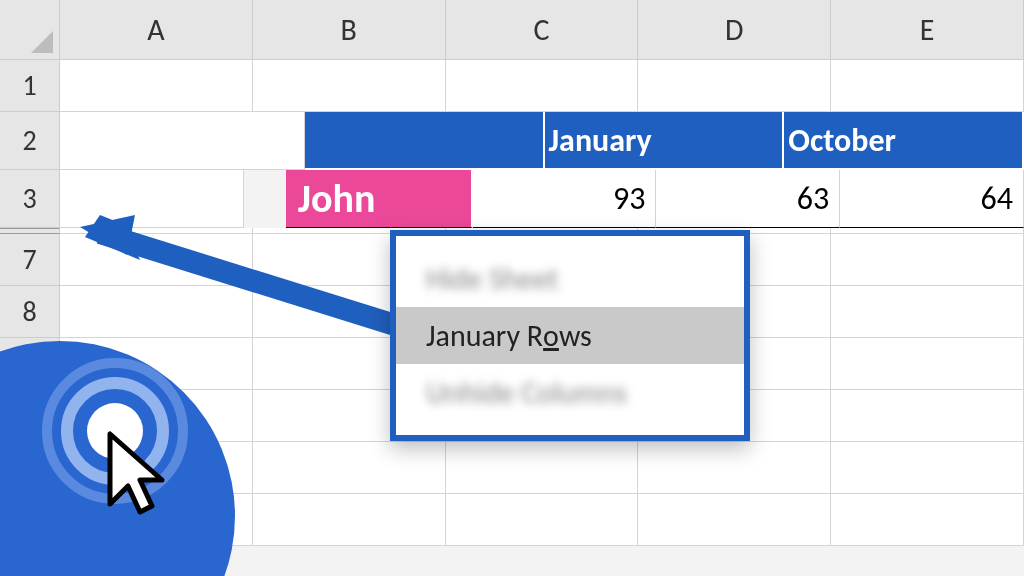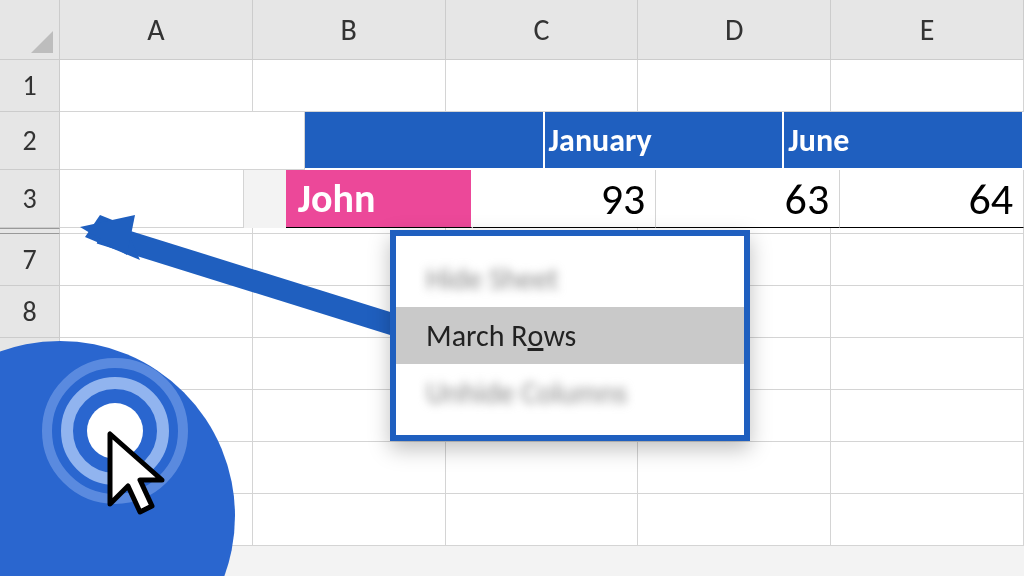--- a/index.html
+++ b/index.html
@@ -88,21 +88,21 @@
       color: #fff;
       font-weight: bold;
       border-right: 2px solid #fff;
       border-bottom: 1px solid #000;
       padding-left: 12px;
       font-size: 40px;
       margin-left: 42px;
     }
     .data-cell {
       border-bottom: 1px solid #000;
-      font-size: 44px;
+      font-size: 32px;
       text-align: right;
     }
     .hidden-marker {
       display: flex;
       height: 6px;
     }
     .hidden-marker .row-h {
       height: 6px;
       border-top: 1px solid #999;
       border-bottom: 1px solid #999;
@@ -185,21 +185,21 @@
       <div class="cell"></div>
       <div class="cell"></div>
       <div class="cell"></div>
     </div>
 
     <div class="row" style="height:58px">
       <div class="row-h">2</div>
       <div class="cell"></div>
       <div class="cell hdr-cell"></div>
       <div class="cell hdr-cell">January</div>
-      <div class="cell hdr-cell">June</div>
+      <div class="cell hdr-cell">October</div>
     </div>
 
     <div class="row" style="height:58px">
       <div class="row-h">3</div>
       <div class="cell"></div>
       <div class="cell row-hdr-cell">John</div>
       <div class="cell data-cell right">93</div>
       <div class="cell data-cell right">63</div>
       <div class="cell data-cell right">64</div>
     </div>
@@ -273,21 +273,21 @@
     </marker>
   </defs>
   <line x1="320" y1="110" x2="25" y2="18" stroke="#1f5fbf" stroke-width="22"></line>
   <polygon points="0,12 55,35 40,0 15,-10" transform="translate(10,10)" fill="#1f5fbf"></polygon>
   <polygon points="5,12 60,0 52,40" fill="#1f5fbf"></polygon>
 </svg>
 
 <div class="menu">
   <div class="menu-item blur">Hide Sheet</div>
   <div class="menu-item hl">
-    <span>March R</span>
+    <span>January R</span>
       <span class="underline-char">o</span>
       <span>ws</span>
   </div>
   <div class="menu-item blur">Unhide Columns</div>
 </div>
 
 <div class="badge"></div>
 <svg class="badge-inner" viewBox="0 0 180 180">
   <circle cx="75" cy="75" r="68" fill="none" stroke="#6f9ae6" stroke-width="10" opacity="0.7"></circle>
   <circle cx="75" cy="75" r="48" fill="none" stroke="#9cbdf2" stroke-width="12" opacity="0.9"></circle>

